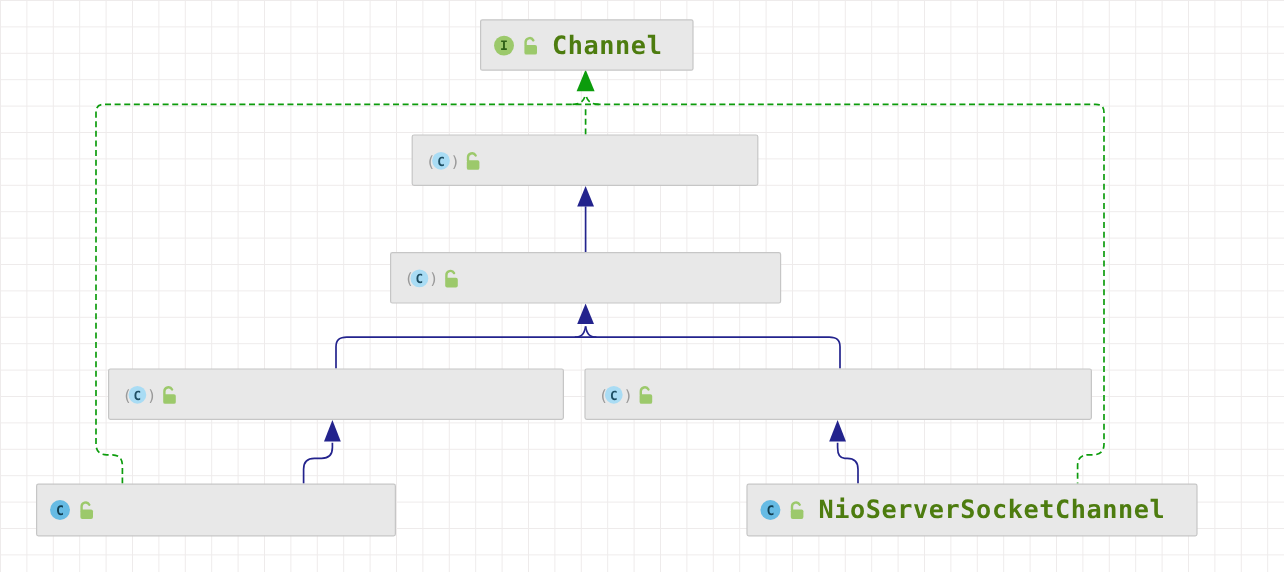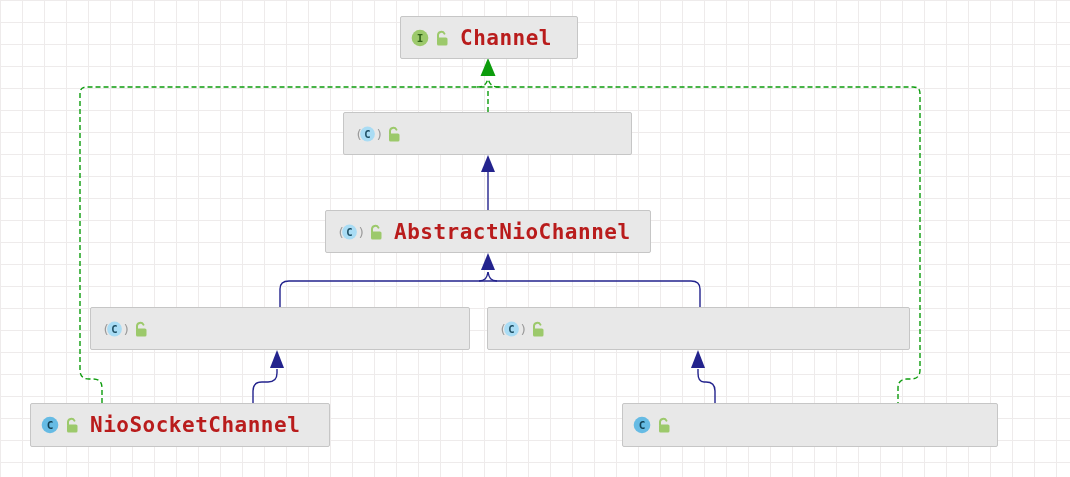--- a/index.html
+++ b/index.html
@@ -32,21 +32,21 @@
     border-radius: 2px;
     padding-left: 10px;
     cursor: default;
   }
   .node .icon { display: inline-flex; align-items: center; }
   .node .kind-icon { margin-right: 6px; }
   .node .lock { margin-right: 11px; }
   .node .label {
     font-size: 21px;
     font-weight: 600;
-    color: #b91c1c;
+    color: #4d7c0f;
     letter-spacing: 0.5px;
     white-space: nowrap;
   }
   .icon svg text {
     font-family: "DejaVu Sans Mono", "Liberation Mono", monospace;
   }
 </style>
 </head>
 <body>
 
@@ -117,21 +117,20 @@
         <text x="13.5" y="13" text-anchor="middle" font-size="10.5" font-weight="bold" fill="#1d4e63">C</text>
         <text x="21.5" y="14" font-size="13" fill="#9a9a9a">)</text>
       </svg>
     </span>
     <span class="icon lock">
       <svg width="14" height="16" viewBox="0 0 14 16">
         <path d="M3 8 L3 5.4 A3.4 3.4 0 0 1 9.4 3.6" stroke="#9cc96b" stroke-width="2" fill="none" stroke-linecap="round"></path>
         <rect x="2" y="7.5" width="10.5" height="8" rx="1.6" fill="#9cc96b"></rect>
       </svg>
     </span>
-    <span class="label">AbstractNioChannel</span>
   </div>
 
   <div class="node" style="left:90px; top:307px; width:380px; height:43px;">
     <span class="icon kind-icon">
       <svg width="27" height="18" viewBox="0 0 27 18">
         <text x="1" y="14" font-size="13" fill="#9a9a9a">(</text>
         <circle cx="13.5" cy="9" r="7.4" fill="#a9dcf4"></circle>
         <text x="13.5" y="13" text-anchor="middle" font-size="10.5" font-weight="bold" fill="#1d4e63">C</text>
         <text x="21.5" y="14" font-size="13" fill="#9a9a9a">)</text>
       </svg>
@@ -167,31 +166,31 @@
         <circle cx="9" cy="9" r="8.3" fill="#66bbe4"></circle>
         <text x="9" y="13" text-anchor="middle" font-size="11" font-weight="bold" fill="#123f52">C</text>
       </svg>
     </span>
     <span class="icon lock">
       <svg width="14" height="16" viewBox="0 0 14 16">
         <path d="M3 8 L3 5.4 A3.4 3.4 0 0 1 9.4 3.6" stroke="#9cc96b" stroke-width="2" fill="none" stroke-linecap="round"></path>
         <rect x="2" y="7.5" width="10.5" height="8" rx="1.6" fill="#9cc96b"></rect>
       </svg>
     </span>
-    <span class="label">NioSocketChannel</span>
   </div>
 
   <div class="node" style="left:622px; top:403px; width:376px; height:44px;">
     <span class="icon kind-icon">
       <svg width="18" height="18" viewBox="0 0 18 18">
         <circle cx="9" cy="9" r="8.3" fill="#66bbe4"></circle>
         <text x="9" y="13" text-anchor="middle" font-size="11" font-weight="bold" fill="#123f52">C</text>
       </svg>
     </span>
     <span class="icon lock">
       <svg width="14" height="16" viewBox="0 0 14 16">
         <path d="M3 8 L3 5.4 A3.4 3.4 0 0 1 9.4 3.6" stroke="#9cc96b" stroke-width="2" fill="none" stroke-linecap="round"></path>
         <rect x="2" y="7.5" width="10.5" height="8" rx="1.6" fill="#9cc96b"></rect>
       </svg>
     </span>
+    <span class="label">NioServerSocketChannel</span>
   </div>
 
 </div>
 
 </body></html>

